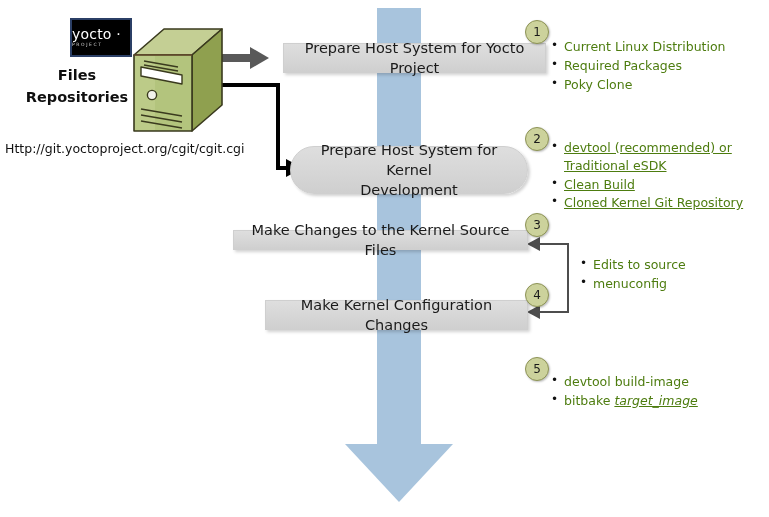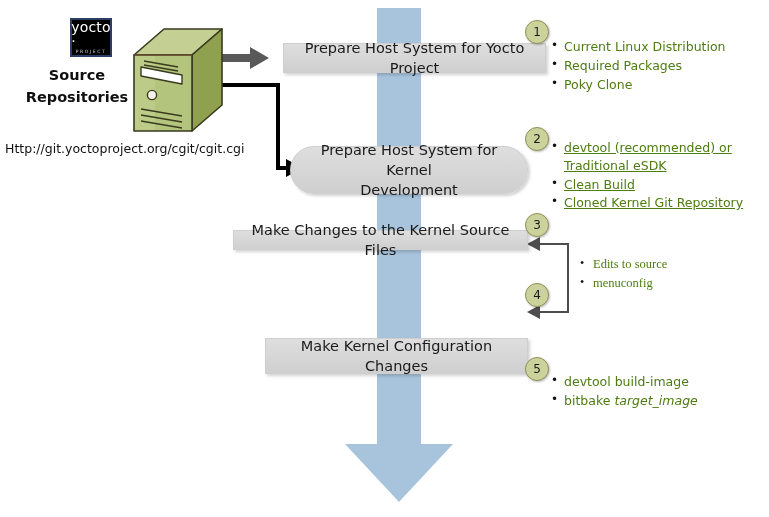--- a/index.html
+++ b/index.html
@@ -50,34 +50,33 @@
     font-size: 14.5px;
     color: #1a1a1a;
     line-height: 1.38;
     z-index: 3;
     padding: 0 8px;
   }
 
   #box1 { left: 283px; top: 43px;  width: 263px; height: 30px; }
   #box2 { left: 290px; top: 146px; width: 238px; height: 48px; border-radius: 24px; }
   #box3 { left: 233px; top: 230px; width: 295px; height: 20px; }
-  #box4 { left: 265px; top: 300px; width: 263px; height: 36px; margin-top: 38px; }
+  #box4 { left: 265px; top: 300px; width: 263px; height: 30px; }
   #box5 { left: 268px; top: 379px; width: 260px; height: 30px; }
 
   
   .logo {
     position: absolute;
     left: 70px; top: 18px;
-    width: 42px; height: 39px;
+    width: 62px; height: 39px;
     background: #000000;
     border: 2px solid #2b3f66;
     z-index: 4;
     display: flex;
     flex-direction: column;
-    align-items: center;
     justify-content: center;
   }
   .logo-word {
     color: #ffffff;
     font-size: 14px;
     letter-spacing: 0.2px;
     line-height: 1;
     font-family: "DejaVu Sans", "Liberation Sans", sans-serif;
   }
   .logo-sub {
@@ -191,39 +190,39 @@
   }
   .blist li::before {
     content: "\2022";
     position: absolute;
     left: 0; top: -1px;
     font-size: 12px;
     color: #111111;
   }
   #list1 { left: 551px; top: 38px;  width: 210px; }
   #list2 { left: 551px; top: 139px; width: 210px; text-decoration: underline; }
-  #list3 { left: 580px; top: 256px; width: 180px; font-family: Liberation Serif, serif; }
+  #list3 { left: 580px; top: 256px; width: 180px; }
   #list5 { left: 551px; top: 373px; width: 210px; }
-  .ital { font-style: italic; }
+  .ital { font-style: italic; text-decoration: underline; }
 </style>
 </head>
 <body>
 
 <div id="canvas">
 
   <div class="flow-shaft"></div>
   <div class="flow-head"></div>
 
   <div class="logo">
     <div class="logo-word">yocto ·</div>
     <div class="logo-sub">PROJECT</div>
   </div>
 
   <div class="src-label">
-    <div>Source</div>
+    <div>Files</div>
     <div>Repositories</div>
   </div>
   <div class="src-url">Http://git.yoctoproject.org/cgit/cgit.cgi</div>
 
   <div class="server">
     <svg width="92" height="115" viewBox="0 0 92 115" xmlns="http://www.w3.org/2000/svg">
 
       <polygon points="2,28 32,2 90,2 60,28" fill="#c4cf94" stroke="#3a3a1e" stroke-width="1.6" stroke-linejoin="round"></polygon>
 
       <polygon points="60,28 90,2 90,78 60,104" fill="#8fa04f" stroke="#3a3a1e" stroke-width="1.6" stroke-linejoin="round"></polygon>

